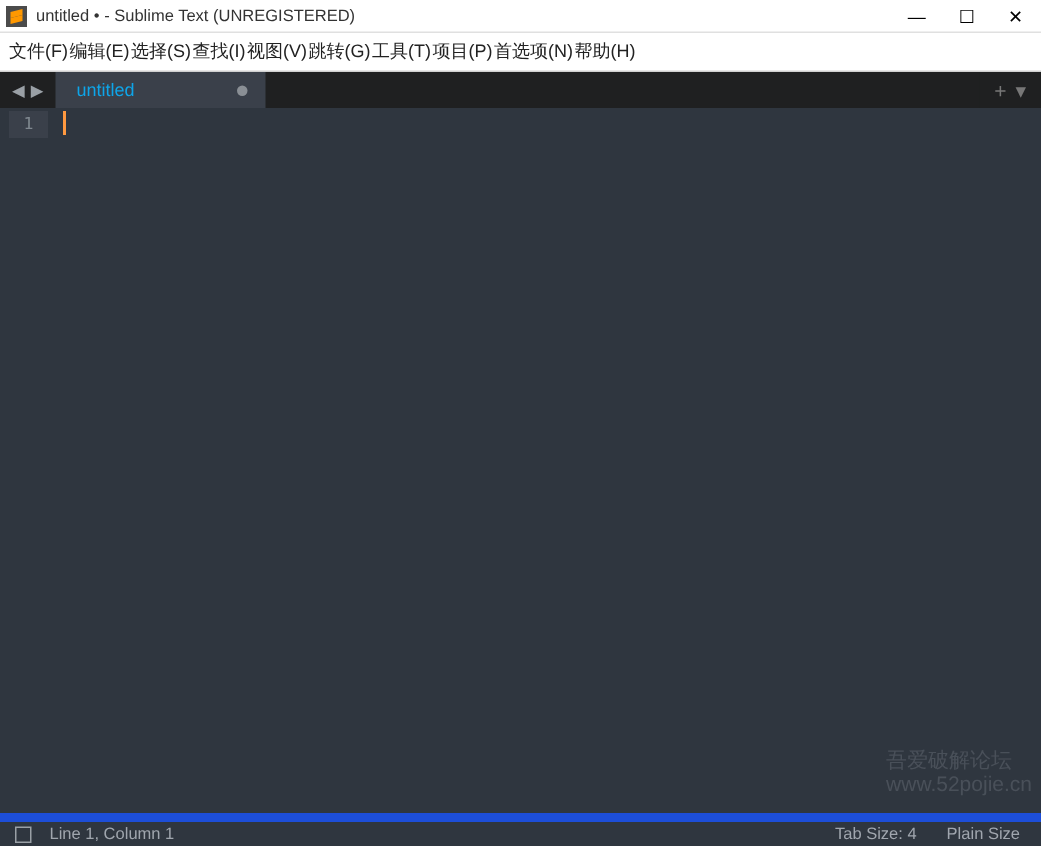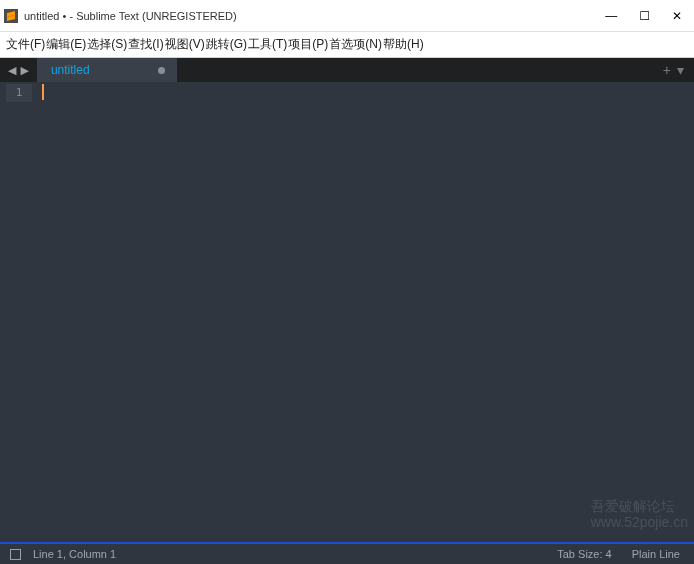--- a/index.html
+++ b/index.html
@@ -10,21 +10,21 @@
     }
     body {
       width: 694px;
       height: 564px;
       background: #fff;
       display: flex;
       flex-direction: column;
       overflow: hidden;
     }
     .titlebar {
-      height: 32px;
+      height: 22px;
       background: #ffffff;
       display: flex;
       align-items: center;
       padding: 0 4px;
       font-size: 11px;
       color: #333;
       border-bottom: 1px solid #e0e0e0;
     }
     .titlebar .app-icon {
       width: 14px;
@@ -144,21 +144,21 @@
       position: absolute;
       top: 2px;
       left: 4px;
       width: 2px;
       height: 16px;
       background: #ff9940;
     }
     .statusbar {
       height: 22px;
       background: #2f363f;
-      border-top: 2px solid #1d4ed8;
+      border-top: 6px solid #1d4ed8;
       display: flex;
       align-items: center;
       font-size: 11px;
       color: #a0a6ae;
       padding: 0 10px;
     }
     .statusbar .panel-switcher {
       width: 11px;
       height: 11px;
       border: 1px solid #9aa0a6;
@@ -242,14 +242,14 @@
   <div class="watermark">
     <div>吾爱破解论坛</div>
     <div>www.52pojie.cn</div>
   </div>
 </div>
 
 <div class="statusbar">
   <span class="panel-switcher"></span>
   <span class="status-left">Line 1, Column 1</span>
   <span class="tab-size">Tab Size: 4</span>
-  <span class="syntax">Plain Line</span>
+  <span class="syntax">Plain Size</span>
 </div>
 
 </body></html>

